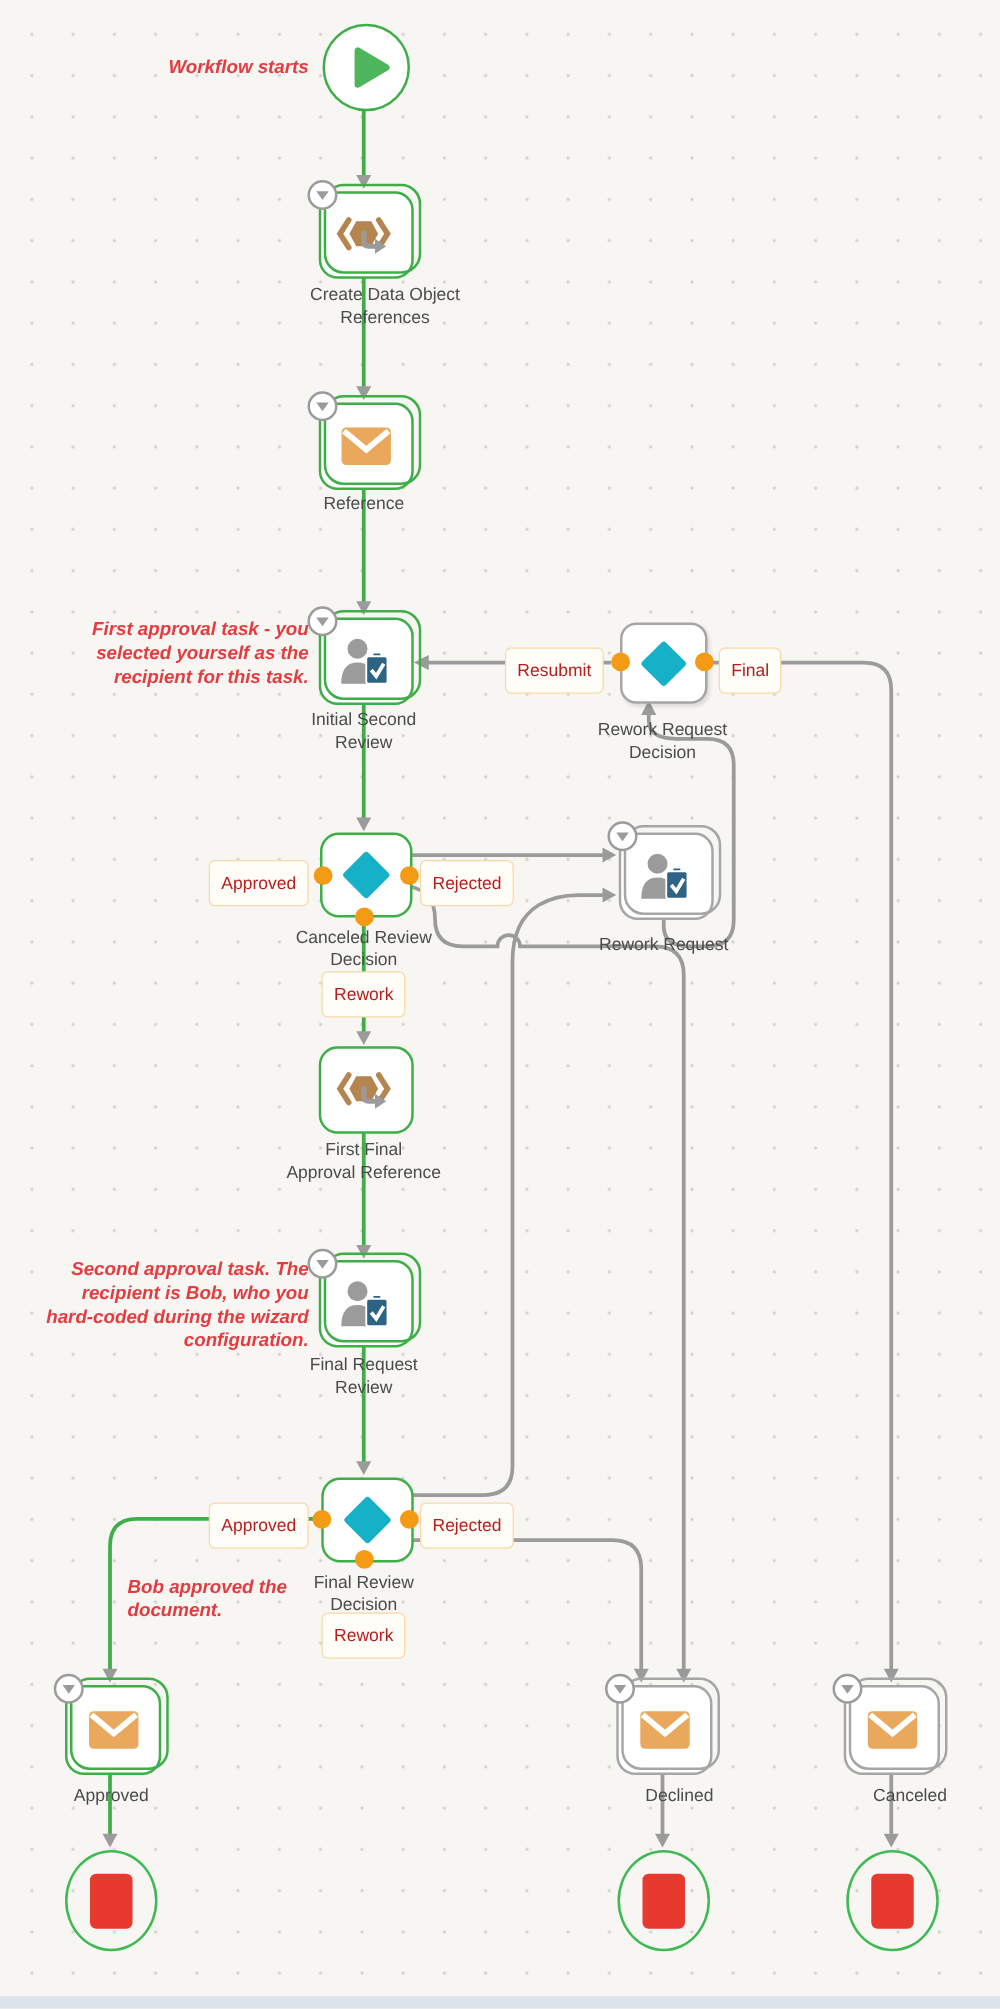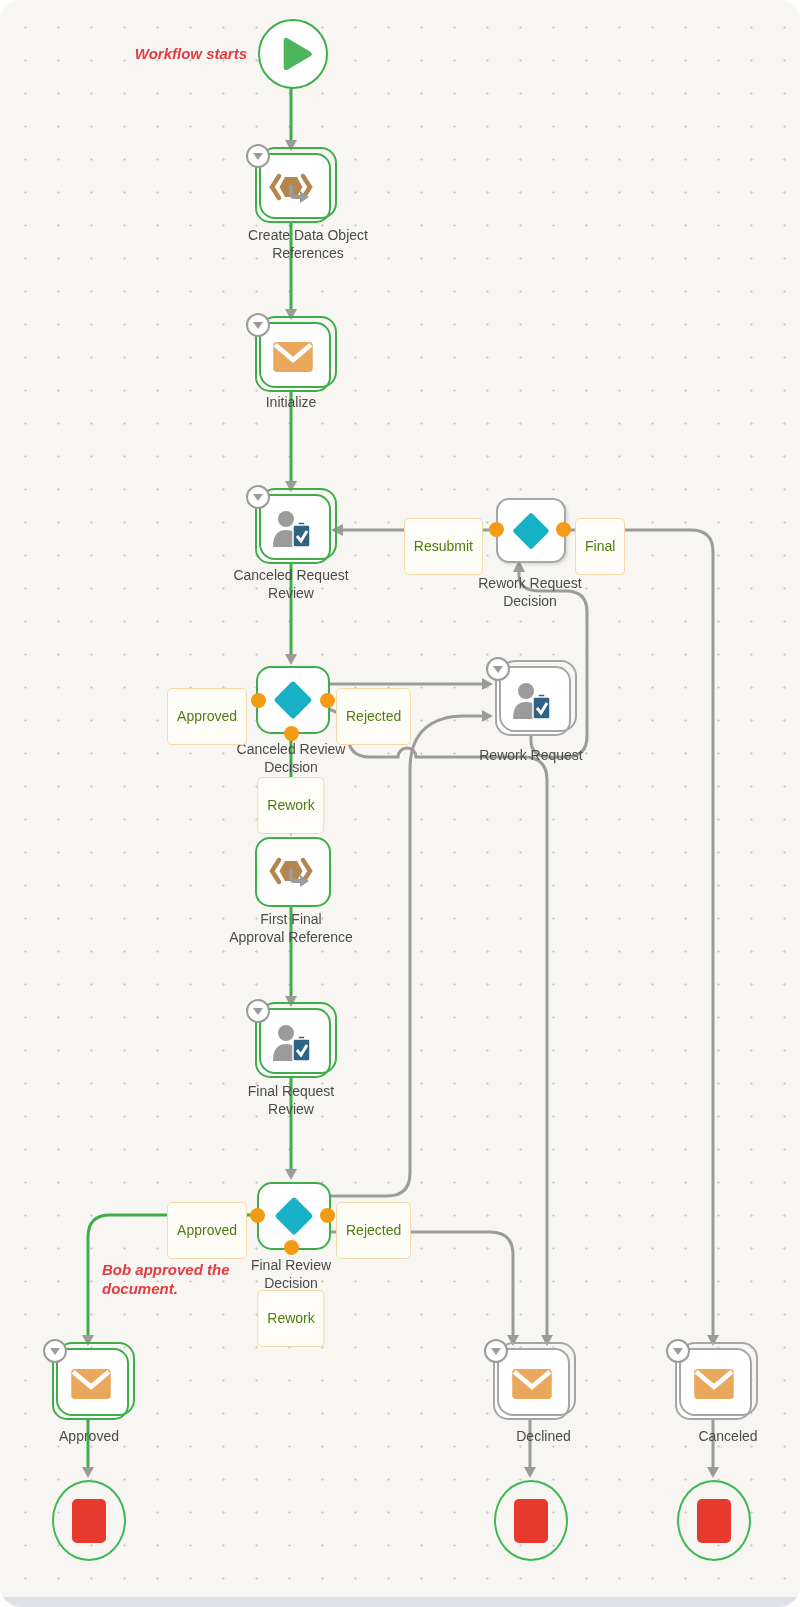--- a/index.html
+++ b/index.html
@@ -2,21 +2,20 @@
 <html><head>
 <meta charset="utf-8">
 <style>
   html,body{margin:0;padding:0;}
   .canvas{
     position:relative;width:800px;height:1607px;overflow:hidden;
     background-color:#f7f6f3;
     background-image:radial-gradient(circle,#d4d1cc 1.1px,transparent 1.4px);
     background-size:33px 33px;background-position:9px 11px;
     font-family:"Liberation Sans",sans-serif;
-    border-radius:21px;
   }
   svg.wires{position:absolute;left:0;top:0;z-index:1;}
   .node{
     position:absolute;background:#fff;border:2.5px solid #3fae49;border-radius:15px;
     width:72px;height:66px;display:flex;align-items:center;justify-content:center;z-index:2;
   }
   .node.gray{border-color:#a6a6a6;border-width:2px;}
   .node.shadowed{box-shadow:2px 2px 3px rgba(0,0,0,.10);}
   .node.double-green::before,.node.double-gray::before{
     content:"";position:absolute;top:-8px;right:-8px;bottom:2px;left:2px;
@@ -28,23 +27,23 @@
     position:absolute;top:-11px;left:-11px;width:20px;height:20px;background:#fff;
     border:2px solid #9b9b9b;border-radius:50%;z-index:4;
     display:flex;align-items:center;justify-content:center;
   }
   .toggle::after{content:"";border-left:5px solid transparent;border-right:5px solid transparent;border-top:7px solid #9b9b9b;margin-top:1px;}
   .node-label{
     position:absolute;transform:translateX(-50%);text-align:center;font-size:14px;
     color:#4b4b4b;line-height:18px;white-space:pre-line;z-index:2;
   }
   .pill{
-    position:absolute;font-size:14px;color:#4d7c0f;background:#fffdf8;
+    position:absolute;font-size:14px;color:#b91c1c;background:#fffdf8;
     border:1.5px solid #f7d9a8;border-radius:5px;line-height:23px;height:23px;
-    padding:16px 9px;z-index:3;white-space:nowrap;
+    padding:6px 9px;z-index:3;white-space:nowrap;
   }
   .pill.center{transform:translateX(-50%);}
   .annotation{
     position:absolute;font-size:15px;font-weight:bold;font-style:italic;
     color:#e53b40;line-height:19px;white-space:pre-line;z-index:3;
   }
   .annotation.right{text-align:right;}
   .port{position:absolute;width:15px;height:15px;border-radius:50%;background:#f49b16;z-index:3;}
   .startcap{
     position:absolute;left:258px;top:19px;width:66px;height:66px;background:#fff;
@@ -128,34 +127,37 @@
   <div class="node-label" style="left:291px;top:226px;margin-left:17px;">Create Data Object
 References</div>
 
   <div class="node double-green" style="left:255px;top:322px;">
     <div class="toggle"></div>
     <svg width="44" height="32" viewBox="0 0 44 34">
       <rect x="1" y="1" width="42" height="32" rx="4" fill="#e9a85c"></rect>
       <path d="M3,4 L22,20 L41,4" stroke="#fff" stroke-width="5" fill="none"></path>
     </svg>
   </div>
-  <div class="node-label" style="left:291px;top:393px;">Initialize</div>
+  <div class="node-label" style="left:291px;top:393px;">Reference</div>
 
   <div class="node double-green" style="left:255px;top:494px;">
     <div class="toggle"></div>
     <svg width="44" height="40" viewBox="0 0 44 40">
       <circle cx="15" cy="10" r="8" fill="#9b9b9b"></circle>
       <path d="M2,38 Q2,21 15,21 Q28,21 28,38 Z" fill="#9b9b9b"></path>
       <rect x="27" y="13" width="7" height="6" rx="1" fill="#2d6384" stroke="#fff" stroke-width="1.5"></rect>
       <rect x="22" y="16" width="17" height="22" rx="2" fill="#2d6384" stroke="#fff" stroke-width="1.5"></rect>
       <path d="M26,27 L30,32 L36,22" stroke="#fff" stroke-width="3" fill="none"></path>
     </svg>
   </div>
-  <div class="node-label" style="left:291px;top:566px;">Canceled Request
+  <div class="node-label" style="left:291px;top:566px;">Initial Second
 Review</div>
+  <div class="annotation right" style="right:553px;top:494px;">First approval task - you
+selected yourself as the
+recipient for this task.</div>
 
   <div class="node gray shadowed" style="left:496px;top:498px;width:66px;height:61px;border-radius:13px;">
     <svg width="54" height="50" viewBox="0 0 66 62">
       <polygon points="33,12 52,31 33,50 14,31" fill="#16b1c6" stroke="#16b1c6" stroke-width="6" stroke-linejoin="round"></polygon>
     </svg>
   </div>
   <div class="port" style="left:489px;top:522px;"></div>
   <div class="port" style="left:556px;top:522px;"></div>
   <div class="pill" style="right:317px;top:518px;">Resubmit</div>
   <div class="pill" style="left:575px;top:518px;">Final</div>
@@ -205,20 +207,24 @@
     <svg width="44" height="40" viewBox="0 0 44 40">
       <circle cx="15" cy="10" r="8" fill="#9b9b9b"></circle>
       <path d="M2,38 Q2,21 15,21 Q28,21 28,38 Z" fill="#9b9b9b"></path>
       <rect x="27" y="13" width="7" height="6" rx="1" fill="#2d6384" stroke="#fff" stroke-width="1.5"></rect>
       <rect x="22" y="16" width="17" height="22" rx="2" fill="#2d6384" stroke="#fff" stroke-width="1.5"></rect>
       <path d="M26,27 L30,32 L36,22" stroke="#fff" stroke-width="3" fill="none"></path>
     </svg>
   </div>
   <div class="node-label" style="left:291px;top:1082px;">Final Request
 Review</div>
+  <div class="annotation right" style="right:553px;top:1006px;">Second approval task. The
+recipient is Bob, who you
+hard-coded during the wizard
+configuration.</div>
 
   <div class="node" style="left:257px;top:1182px;width:70px;height:64px;">
     <svg width="56" height="52" viewBox="0 0 66 62">
       <polygon points="33,12 52,31 33,50 14,31" fill="#16b1c6" stroke="#16b1c6" stroke-width="6" stroke-linejoin="round"></polygon>
     </svg>
   </div>
   <div class="port" style="left:250px;top:1208px;"></div>
   <div class="port" style="left:320px;top:1208px;"></div>
   <div class="port" style="left:284px;top:1240px;"></div>
   <div class="pill" style="right:553px;top:1202px;">Approved</div>

